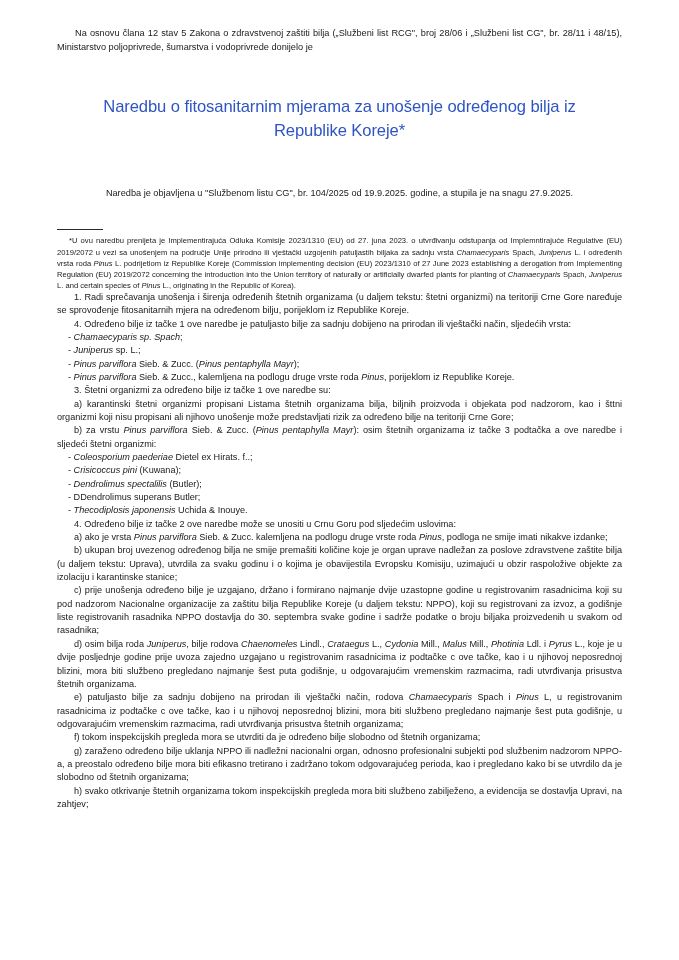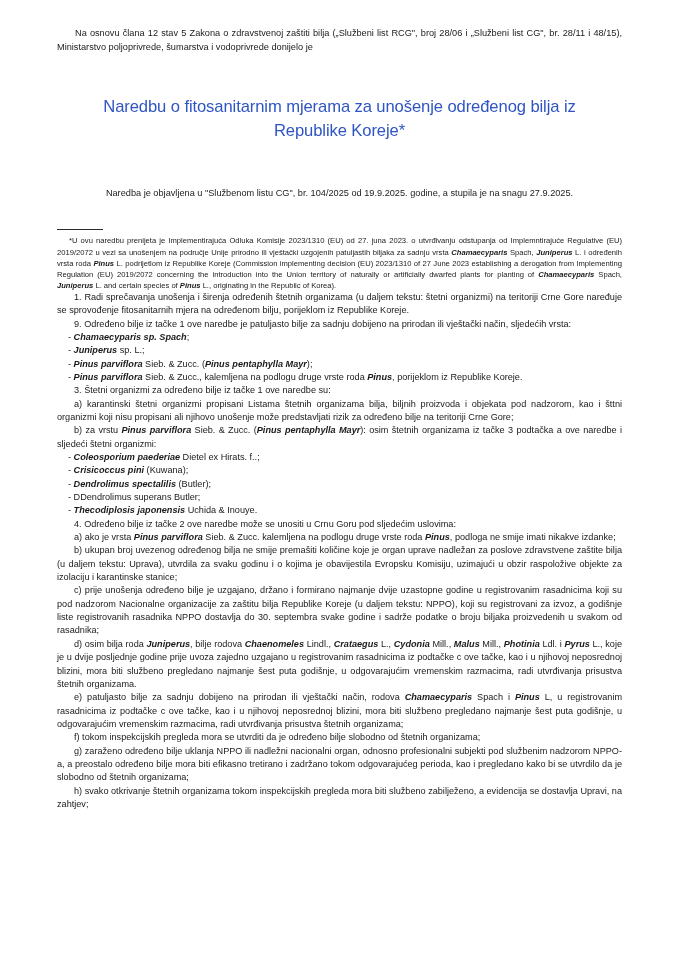--- a/index.html
+++ b/index.html
@@ -68,41 +68,41 @@
     margin: 0;
   }
   p.item {
     font-size: 9.15px;
     line-height: 13.35px;
     text-align: left;
     text-indent: 0;
     margin: 0;
     padding-left: 11px;
   }
-  i { font-style: italic; font-weight: bold; }
+  i { font-style: italic; }
 </style>
 </head>
 <body>
 
 <div class="page">
 
   <p class="intro">Na osnovu člana 12 stav 5 Zakona o zdravstvenoj zaštiti bilja („Službeni list RCG", broj 28/06 i „Službeni list CG", br. 28/11 i 48/15), Ministarstvo poljoprivrede, šumarstva i vodoprivrede donijelo je</p>
 
   <h1 class="doc-title">Naredbu o fitosanitarnim mjerama za unošenje određenog bilja iz Republike Koreje*</h1>
 
   <p class="pub-note">Naredba je objavljena u "Službenom listu CG", br. 104/2025 od 19.9.2025. godine, a stupila je na snagu 27.9.2025.</p>
 
   <div class="fn-rule"></div>
 
   <p class="footnote">*U ovu naredbu prenijeta je Implementirajuća Odluka Komisije 2023/1310 (EU) od 27. juna 2023. o utvrđivanju odstupanja od Implemntirajuće Regulative (EU) 2019/2072 u vezi sa unošenjem na područje Unije prirodno ili vještački uzgojenih patuljastih biljaka za sadnju vrsta <i>Chamaecyparis</i> Spach, <i>Juniperus</i> L. i određenih vrsta roda <i>Pinus</i> L. podrijetlom iz Republike Koreje (Commission implementing decision (EU) 2023/1310 of 27 June 2023 establishing a derogation from Implementing Regulation (EU) 2019/2072 concerning the introduction into the Union territory of naturally or artificially dwarfed plants for planting of <i>Chamaecyparis</i> Spach, <i>Juniperus</i> L. and certain species of <i>Pinus</i> L., originating in the Republic of Korea).</p>
 
   <div class="body-block">
 
     <p class="para">1. Radi sprečavanja unošenja i širenja određenih štetnih organizama (u daljem tekstu: štetni organizmi) na teritoriji Crne Gore naređuje se sprovođenje fitosanitarnih mjera na određenom bilju, porijeklom iz Republike Koreje.</p>
-    <p class="para">9. Određeno bilje iz tačke 1 ove naredbe je patuljasto bilje za sadnju dobijeno na prirodan ili vještački način, sljedećih vrsta:</p>
+    <p class="para">4. Određeno bilje iz tačke 1 ove naredbe je patuljasto bilje za sadnju dobijeno na prirodan ili vještački način, sljedećih vrsta:</p>
 
     <p class="item">- <i>Chamaecyparis sp. Spach</i>;</p>
     <p class="item">- <i>Juniperus</i> sp. L.;</p>
     <p class="item">- <i>Pinus parviflora</i> Sieb. &amp; Zucc. (<i>Pinus pentaphylla Mayr</i>);</p>
     <p class="item">- <i>Pinus parviflora</i> Sieb. &amp; Zucc., kalemljena na podlogu druge vrste roda <i>Pinus</i>, porijeklom iz Republike Koreje.</p>
 
     <p class="para">3. Štetni organizmi za određeno bilje iz tačke 1 ove naredbe su:</p>
     <p class="para">a) karantinski štetni organizmi propisani Listama štetnih organizama bilja, biljnih proizvoda i objekata pod nadzorom, kao i šttni organizmi koji nisu propisani ali njihovo unošenje može predstavljati rizik za određeno bilje na teritoriji Crne Gore;</p>
     <p class="para">b) za vrstu <i>Pinus parviflora</i> Sieb. &amp; Zucc. (<i>Pinus pentaphylla Mayr</i>): osim štetnih organizama iz tačke 3 podtačka a ove naredbe i sljedeći štetni organizmi:</p>
 

